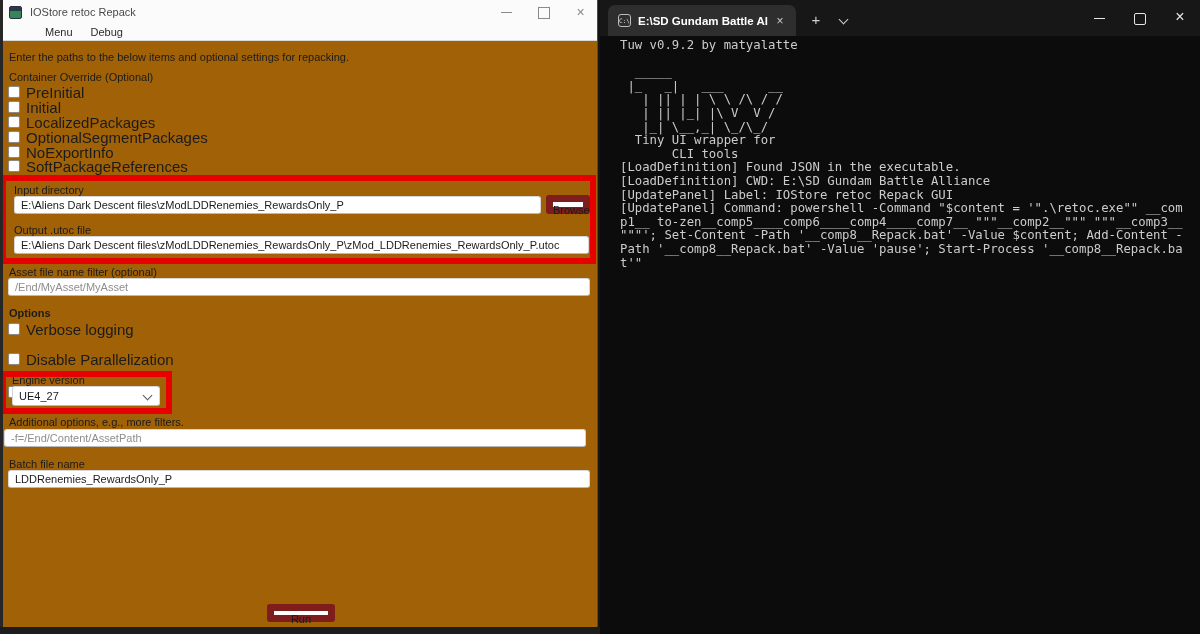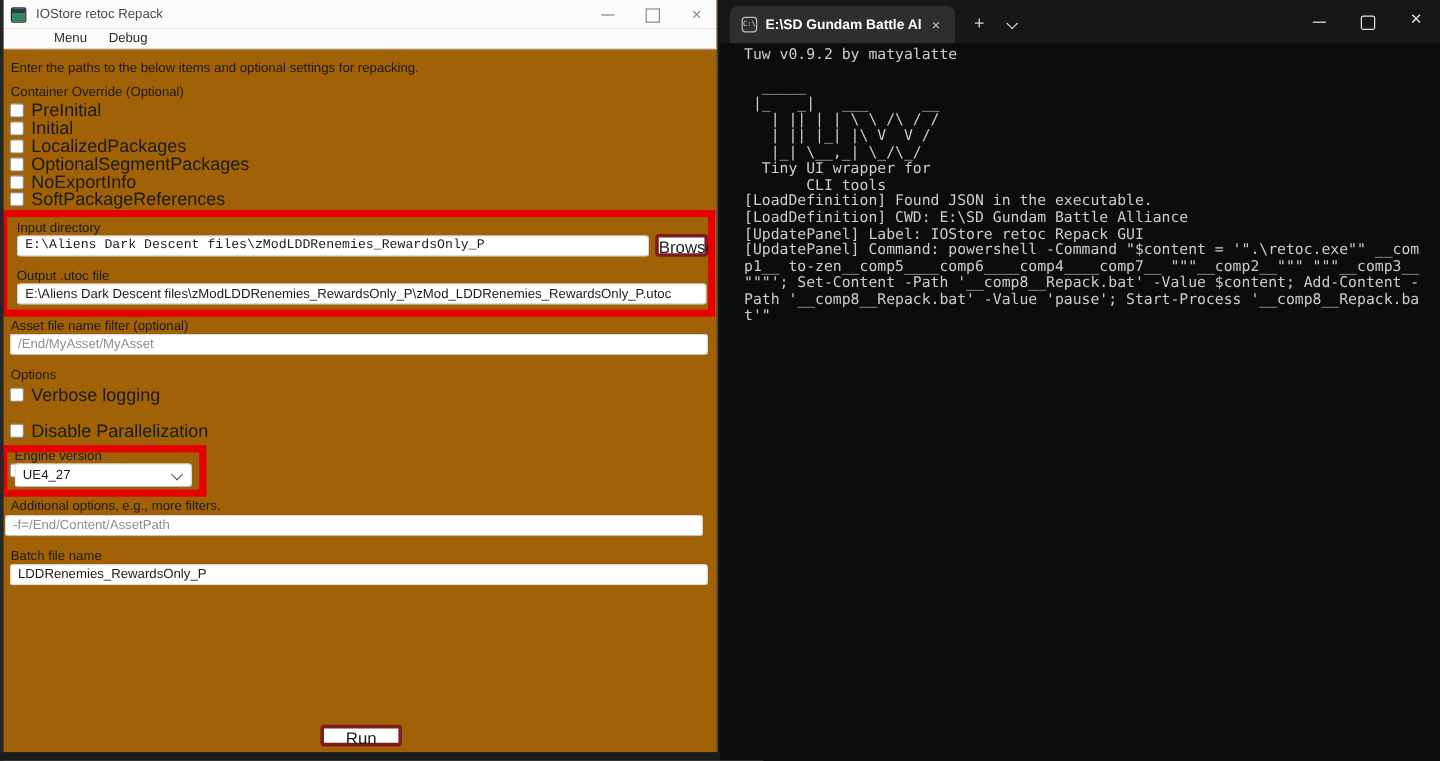--- a/index.html
+++ b/index.html
@@ -15,21 +15,21 @@
   .wc { width:13px; height:13px; position:relative; display:inline-block; }
   .wc-min::after { content:""; position:absolute; left:1px; right:1px; top:6px; height:1px; background:#8a8a8a; }
   .wc-max::after { content:""; position:absolute; left:1px; top:1px; width:10px; height:10px; border:1px solid #8a8a8a; }
   .wc-close { color:#8a8a8a; font-size:14px; line-height:13px; text-align:center; }
   .menubar { position:absolute; left:0; top:24px; width:100%; height:17px; background:#fbfbfb; border-bottom:1px solid #d8d8d8; display:flex; align-items:center;padding-left:36px; }
   .menu-item { font-size:11px; color:#2b2b2b; padding:0 9px; }
 
   .lbl { position:absolute; font-size:11px; color:#1b1b1b; white-space:nowrap; }
   .field { position:absolute; height:18px; background:#ffffff; border:1px solid #d6d6d6; border-bottom-color:#b9b9b9; border-radius:3px; font-size:11px; color:#1b1b1b; line-height:16px; padding:0 6px; white-space:nowrap; overflow:hidden; }
   .field.placeholder { color:#8e8e8e; }
-  .btn { position:absolute; background:#fdfdfd; border:3px solid #7f1d1d; border-radius:3px; font-size:14px; color:#1b1b1b; text-align:center; line-height:17px; }
+  .btn { position:absolute; background:#fdfdfd; border:7px solid #7f1d1d; border-radius:3px; font-size:11px; color:#1b1b1b; text-align:center; line-height:17px; }
 
   .cb-row { position:absolute; left:8px; display:flex; align-items:center; height:14px; }
   .cb { width:12px; height:12px; background:#fff; border:1px solid #8a8a8a; border-radius:2px; flex:0 0 auto; }
   .cb-label { margin-left:6px; font-size:15px; color:#1b1b1b; white-space:nowrap;text-align:center; }
 
   .combo { position:absolute; background:#fff; border:1px solid #d6d6d6; border-bottom-color:#b9b9b9; border-radius:3px; font-size:11px; color:#1b1b1b; line-height:18px; padding:0 6px; }
   .chev { position:absolute; width:7px; height:7px; border-right:1px solid #5a5a5a; border-bottom:1px solid #5a5a5a; transform:rotate(45deg); }
 
   .anno { position:absolute; border:6px solid #e60000; pointer-events:none; }
 
@@ -99,30 +99,30 @@
     <div class="cb-row" style="top:145px;">
       <span class="cb"></span>
       <span class="cb-label">NoExportInfo</span>
     </div>
     <div class="cb-row" style="top:159px;">
       <span class="cb"></span>
       <span class="cb-label">SoftPackageReferences</span>
     </div>
 
     <div class="lbl" style="left:14px; top:184px;">Input directory</div>
-    <div class="field" style="left:14px; top:196px; width:527px;font-family:Liberation Mono, monospace;">E:\Aliens Dark Descent files\zModLDDRenemies_RewardsOnly_P</div>
+    <div class="field" style="left:14px; top:196px; width:527px;">E:\Aliens Dark Descent files\zModLDDRenemies_RewardsOnly_P</div>
     <div class="btn" style="left:546px; top:195px; width:44px; height:19px;">Browse</div>
 
     <div class="lbl" style="left:14px; top:224px;">Output .utoc file</div>
     <div class="field" style="left:14px; top:236px; width:575px;">E:\Aliens Dark Descent files\zModLDDRenemies_RewardsOnly_P\zMod_LDDRenemies_RewardsOnly_P.utoc</div>
 
     <div class="lbl" style="left:9px; top:266px;">Asset file name filter (optional)</div>
     <div class="field placeholder" style="left:8px; top:278px; width:582px;">/End/MyAsset/MyAsset</div>
 
-    <div class="lbl" style="left:9px; top:307px;">Options</div>
+    <div class="lbl" style="left:9px; top:307px;font-weight:bold;">Options</div>
     <div class="cb-row" style="top:322px;">
       <span class="cb"></span>
       <span class="cb-label">Verbose logging</span>
     </div>
     <div class="cb-row" style="top:337px;margin-top:48px;">
       <span class="cb"></span>
       <span class="cb-label">Debug logging</span>
     </div>
     <div class="cb-row" style="top:352px;">
       <span class="cb"></span>

